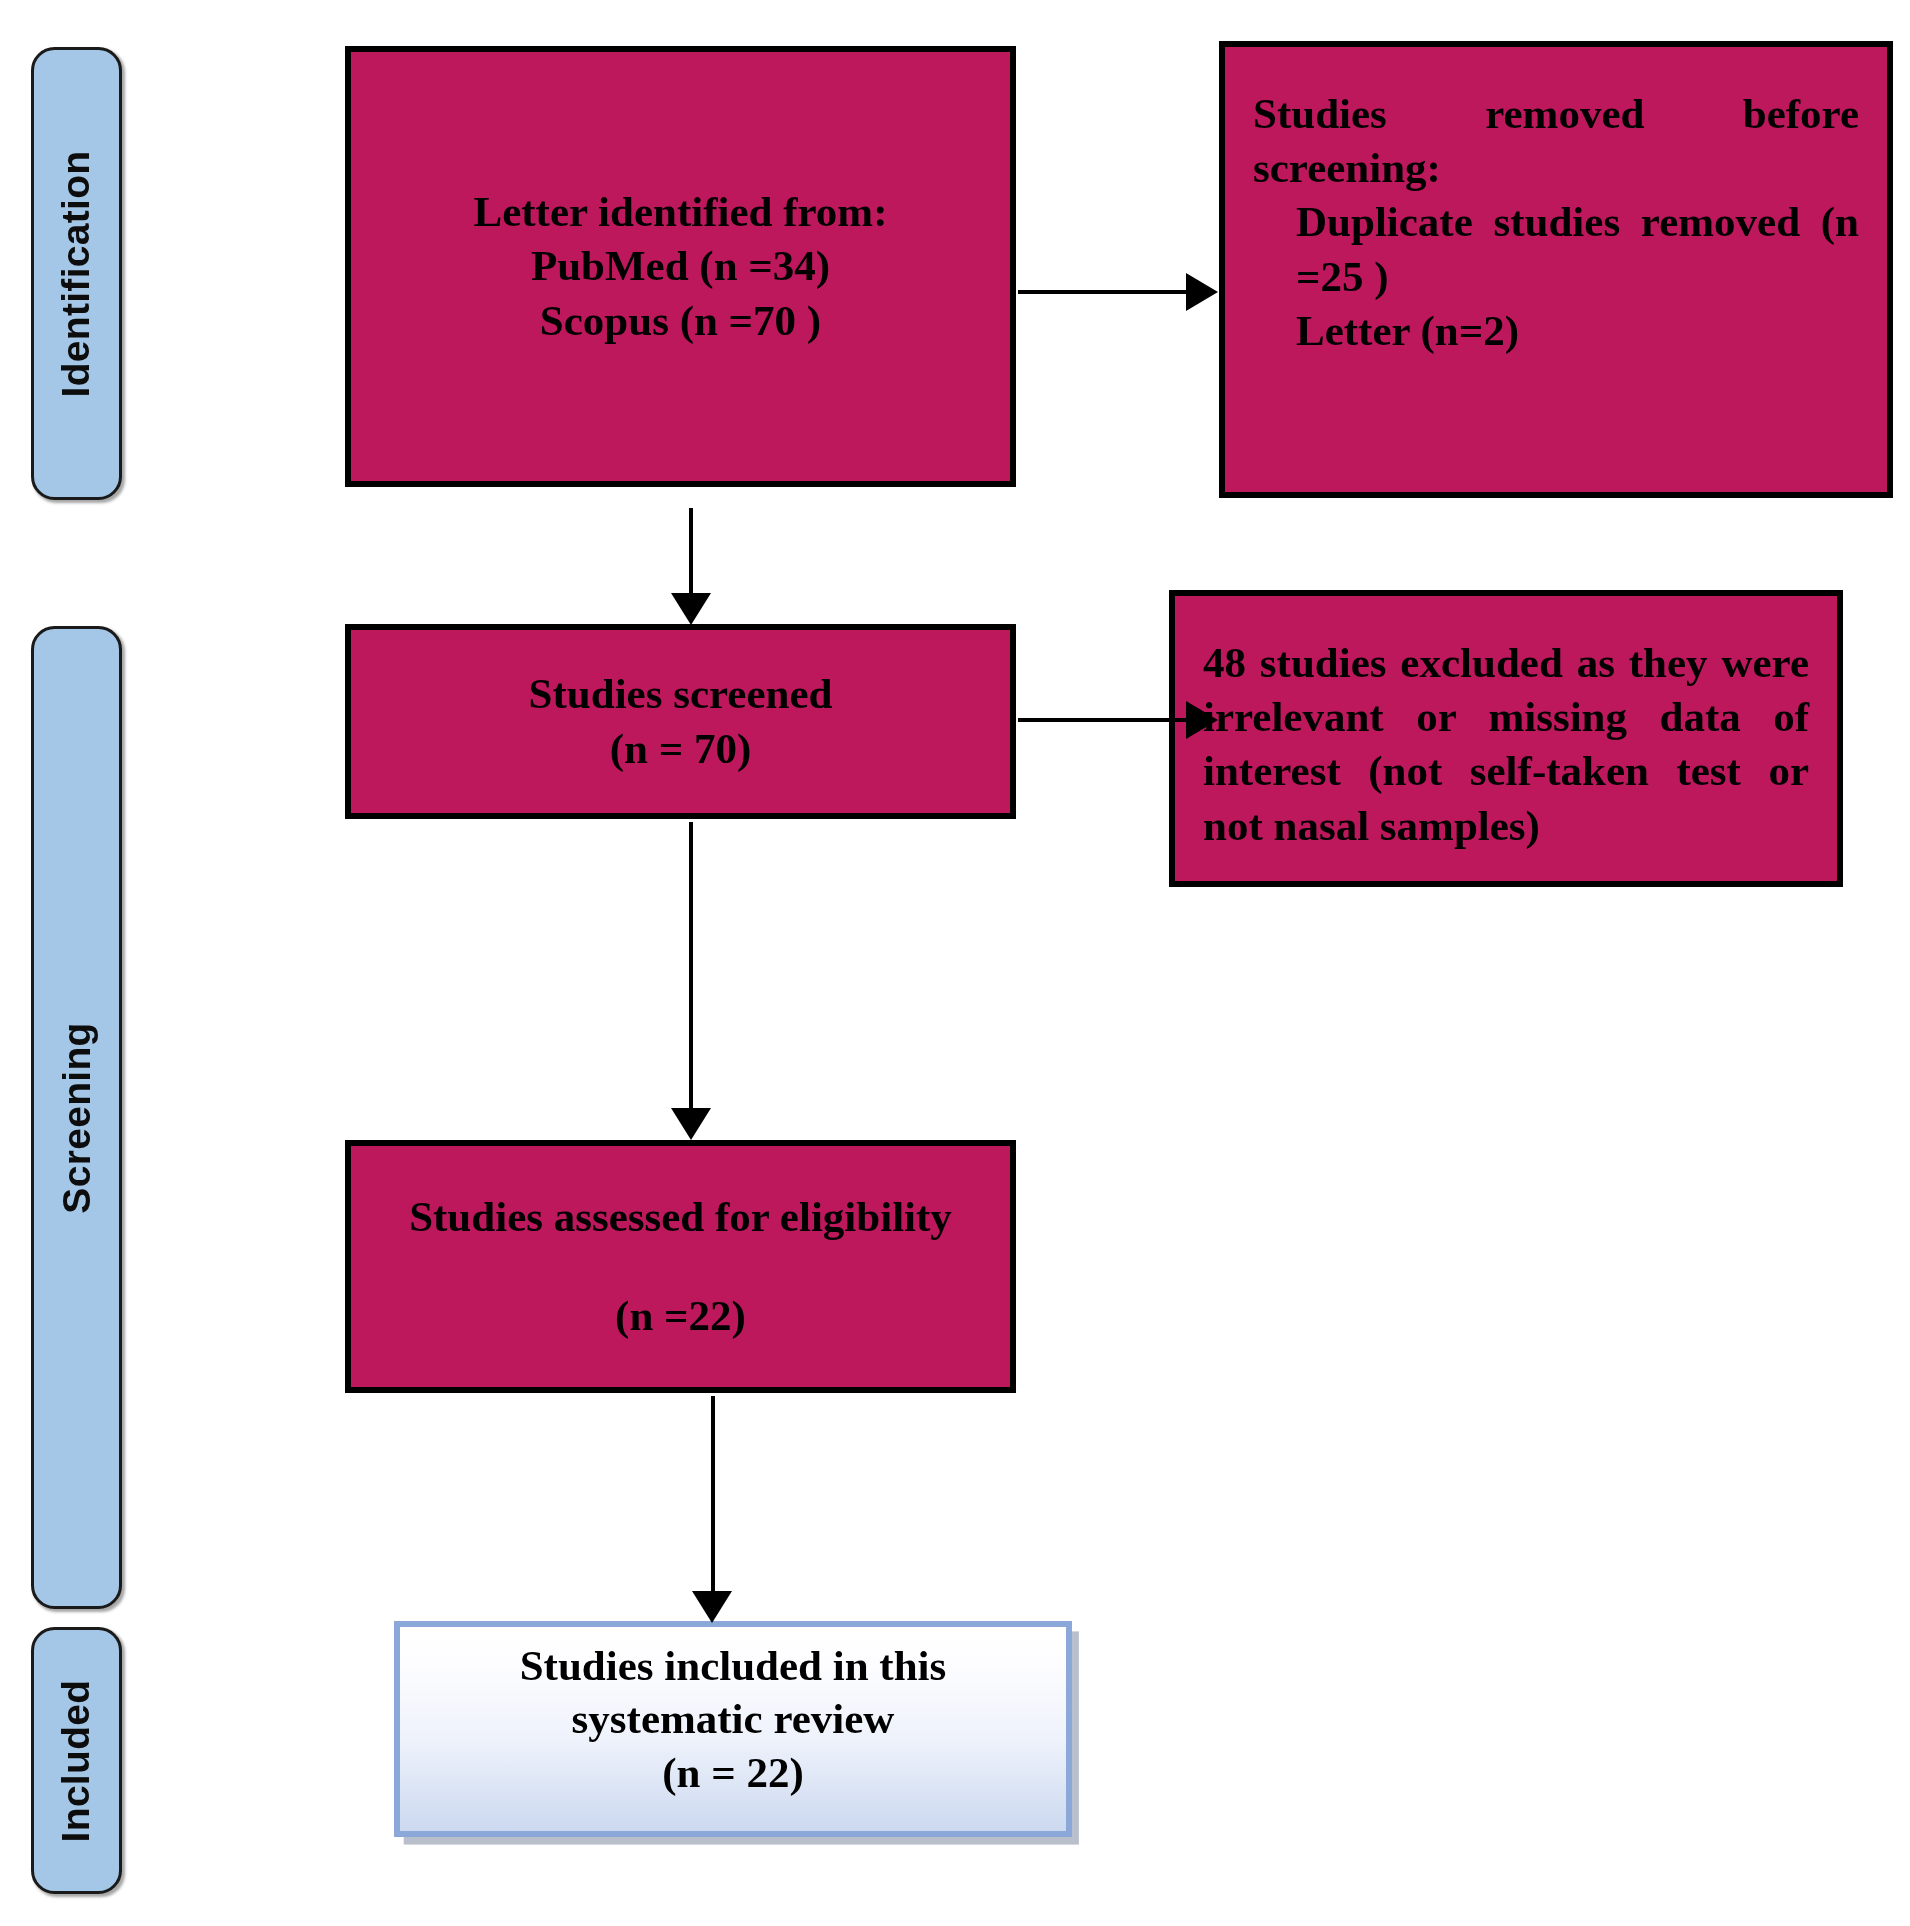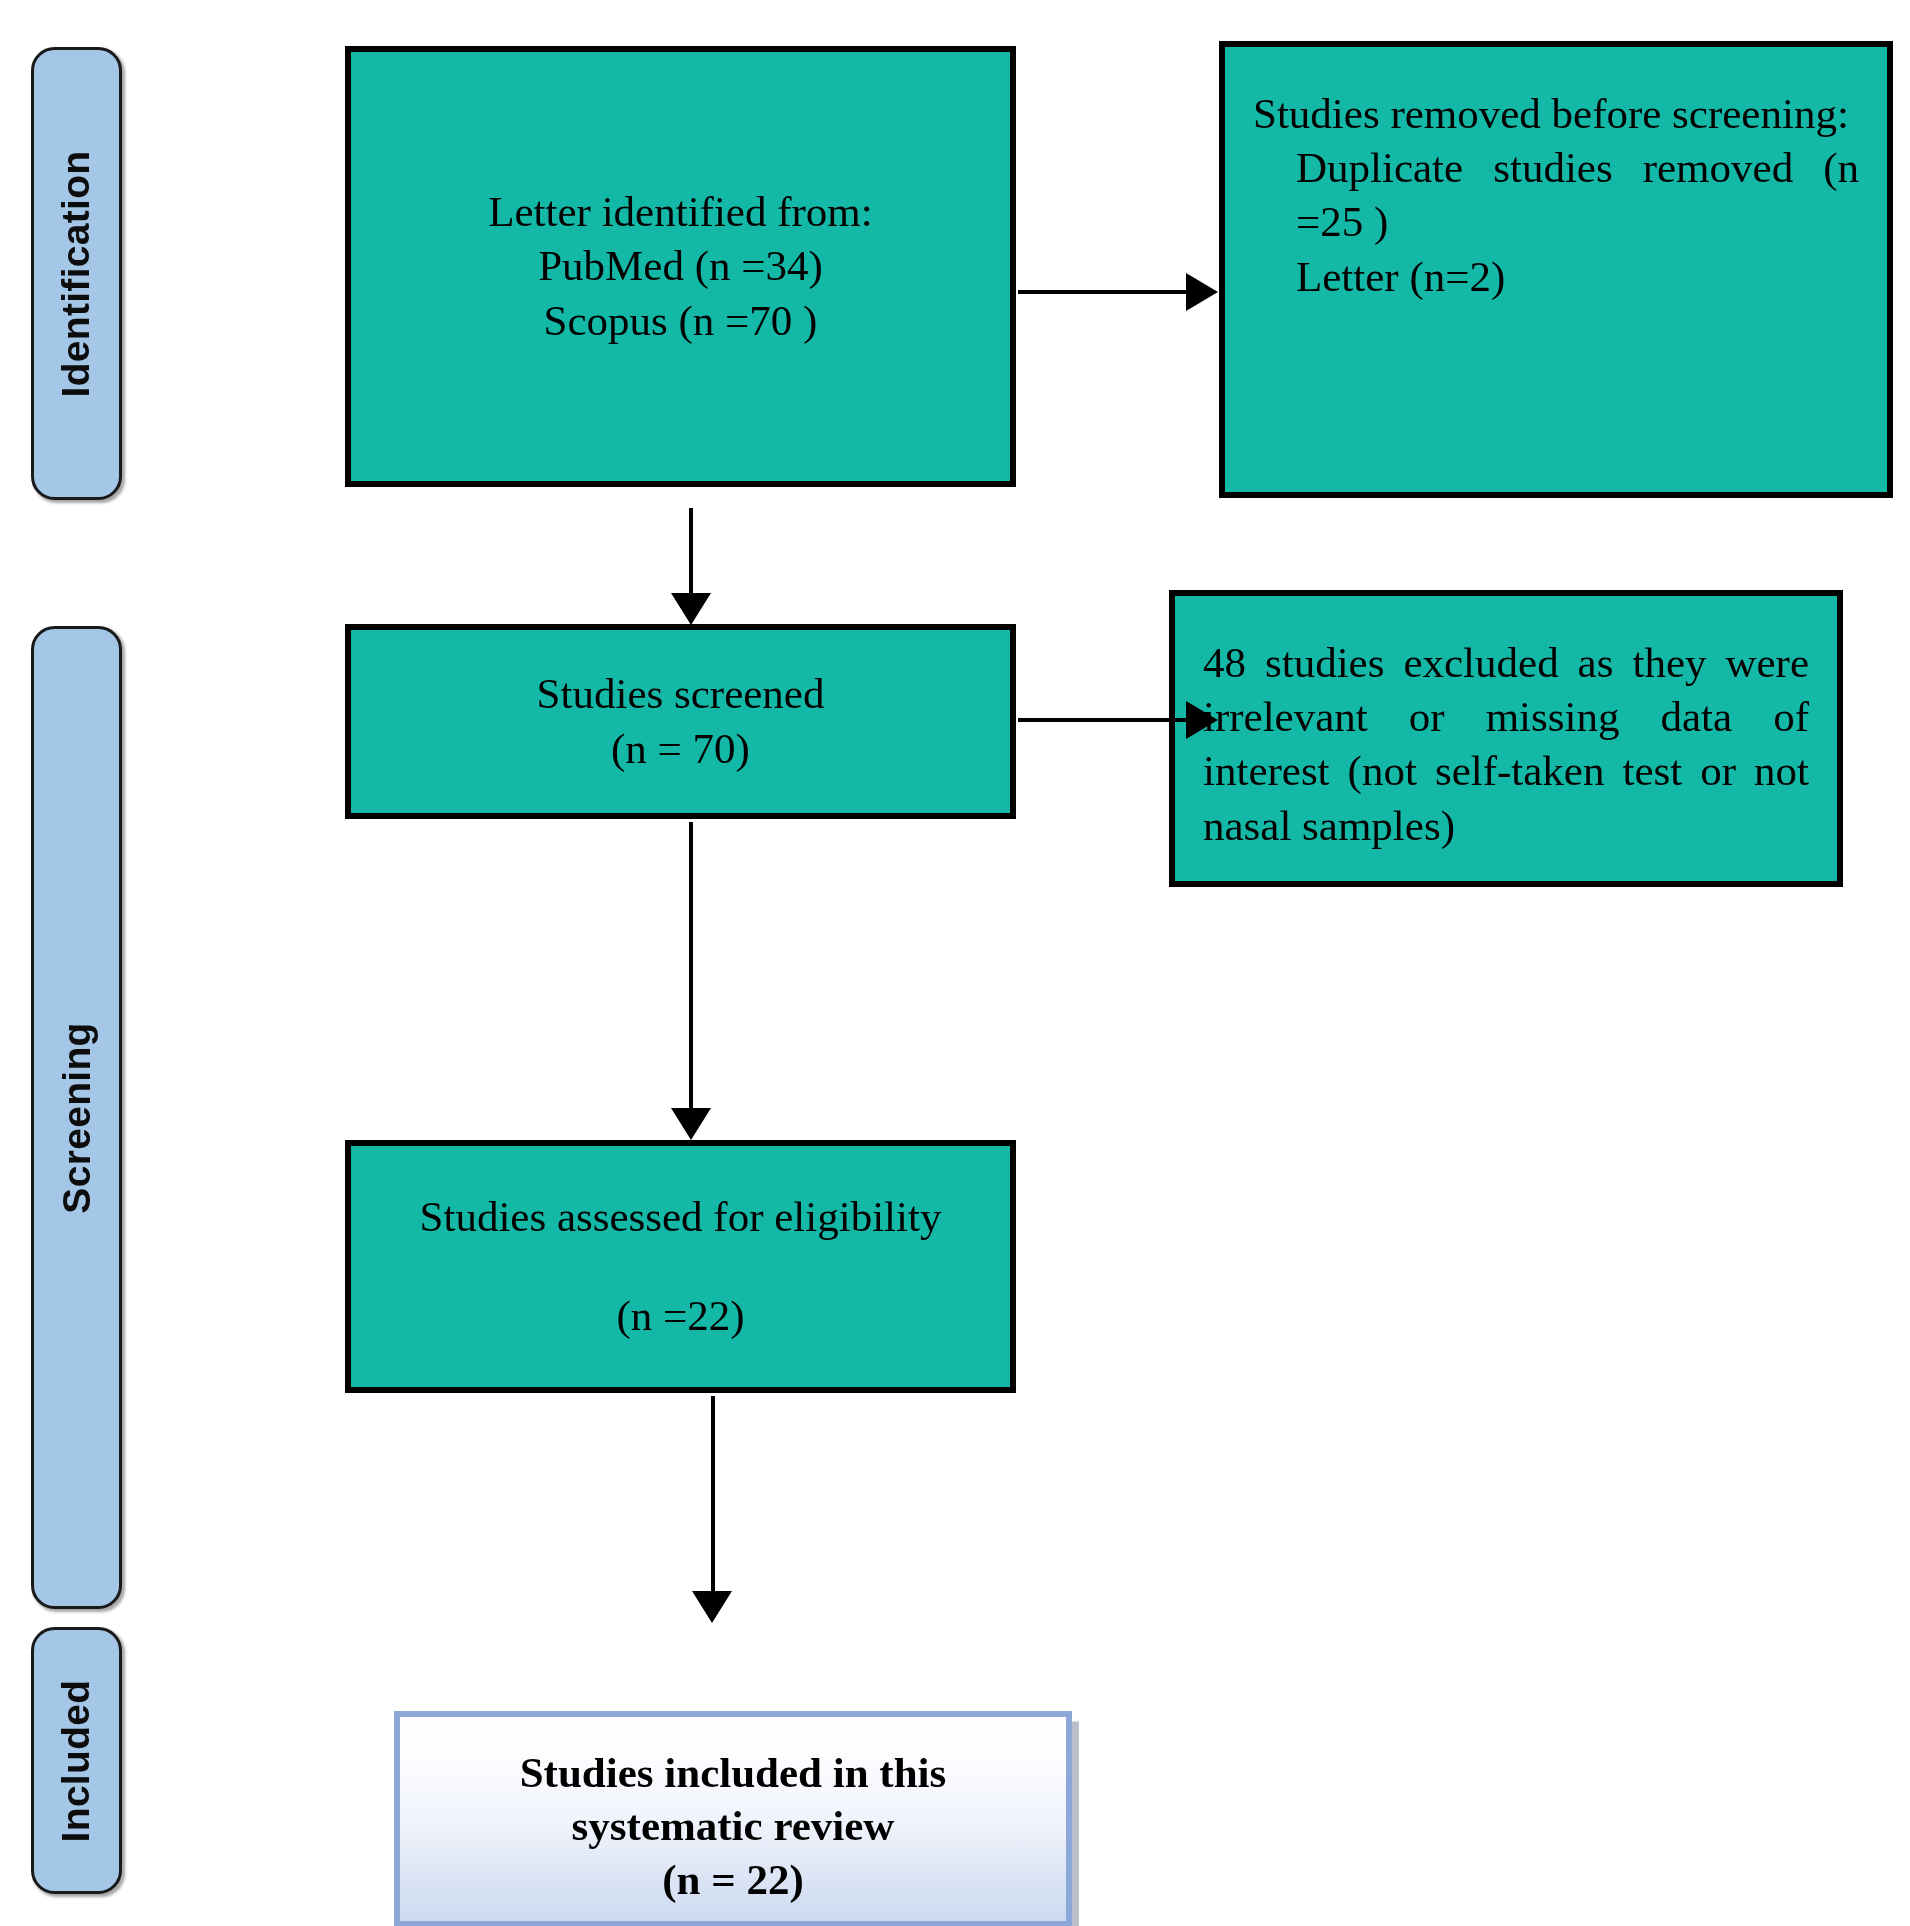--- a/index.html
+++ b/index.html
@@ -43,26 +43,27 @@
     transform-origin: center center;
   }
 
   #stage-identification { left: 31px;  top: 47px;   width: 91px; height: 453px; }
   #stage-screening      { left: 31px;  top: 626px;  width: 91px; height: 983px; }
   #stage-included       { left: 31px;  top: 1627px; width: 91px; height: 267px; }
 
   
   .flow-box {
     position: absolute;
-    background: #14b8a6;
+    background: #be185d;
     border: 6.2px solid #000000;
     box-sizing: border-box;
     display: flex;
     flex-direction: column;
     justify-content: center;
+    font-weight: bold;
   }
   .flow-box .box-text {
     font-size: 43px;
     line-height: 1.26;
     color: #000;
   }
   .centered .box-text { text-align: center; }
   .justified {
     justify-content: flex-start;
     padding: 40px 28px 0 28px;
@@ -76,31 +77,31 @@
   #box-identified  { left: 345px;  top: 46px;   width: 671px;  height: 441px; }
   #box-removed     { left: 1219px; top: 41px;   width: 674px;  height: 457px; }
   #box-screened    { left: 345px;  top: 624px;  width: 671px;  height: 195px; }
   #box-excluded    { left: 1169px; top: 590px;  width: 674px;  height: 297px; }
   #box-eligibility { left: 345px;  top: 1140px; width: 671px;  height: 253px; gap: 44px; }
 
   
   #box-included {
     position: absolute;
     left: 394px;
-    top: 1711px;
+    top: 1621px;
     width: 678px;
     height: 216px;
     box-sizing: border-box;
     border: 6.2px solid #8ba8d9;
     background: linear-gradient(to bottom, #ffffff 0%, #fdfdff 18%, #eef2fb 55%, #ccd9f0 100%);
     box-shadow: 8.3px 9px 0 -1.4px rgba(130,140,160,0.55);
     display: flex;
     align-items: flex-start;
     justify-content: center;
-    padding-top: 29px;
+    padding-top: 12px;
   }
   #box-included .box-text {
     font-size: 43px;
     line-height: 1.24;
     font-weight: bold;
     text-align: center;
     color: #000;
   }
 
   

